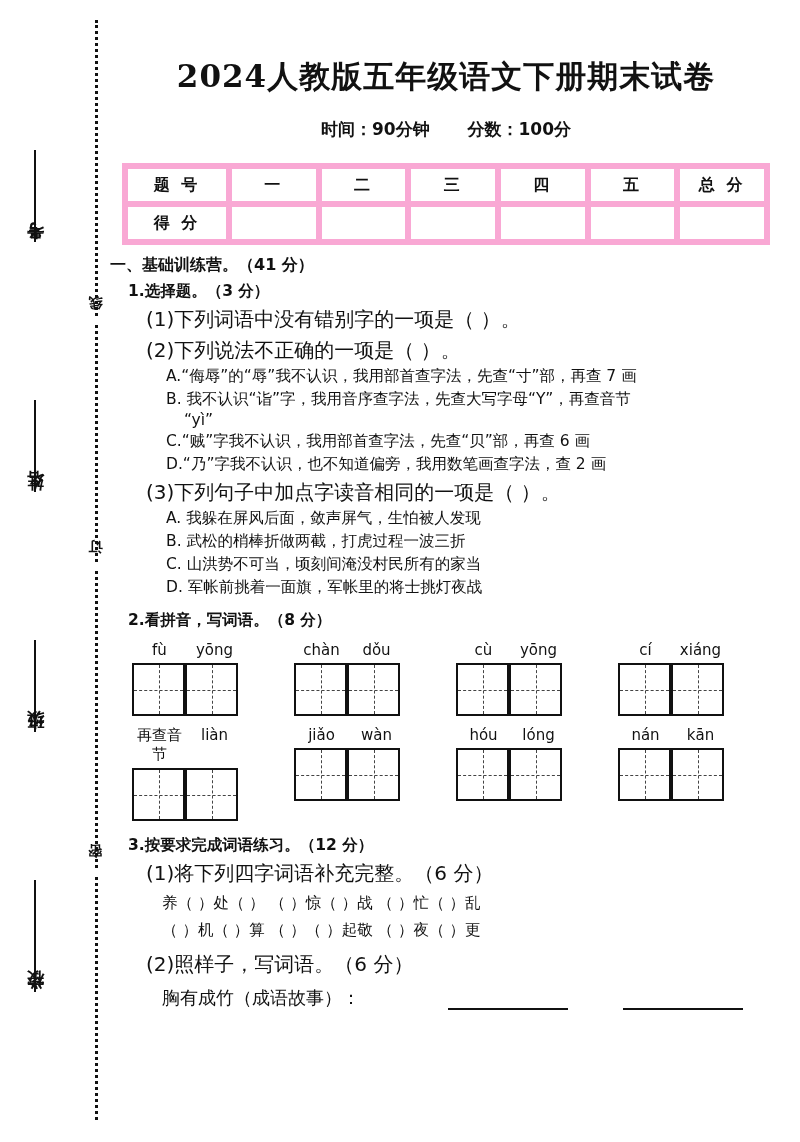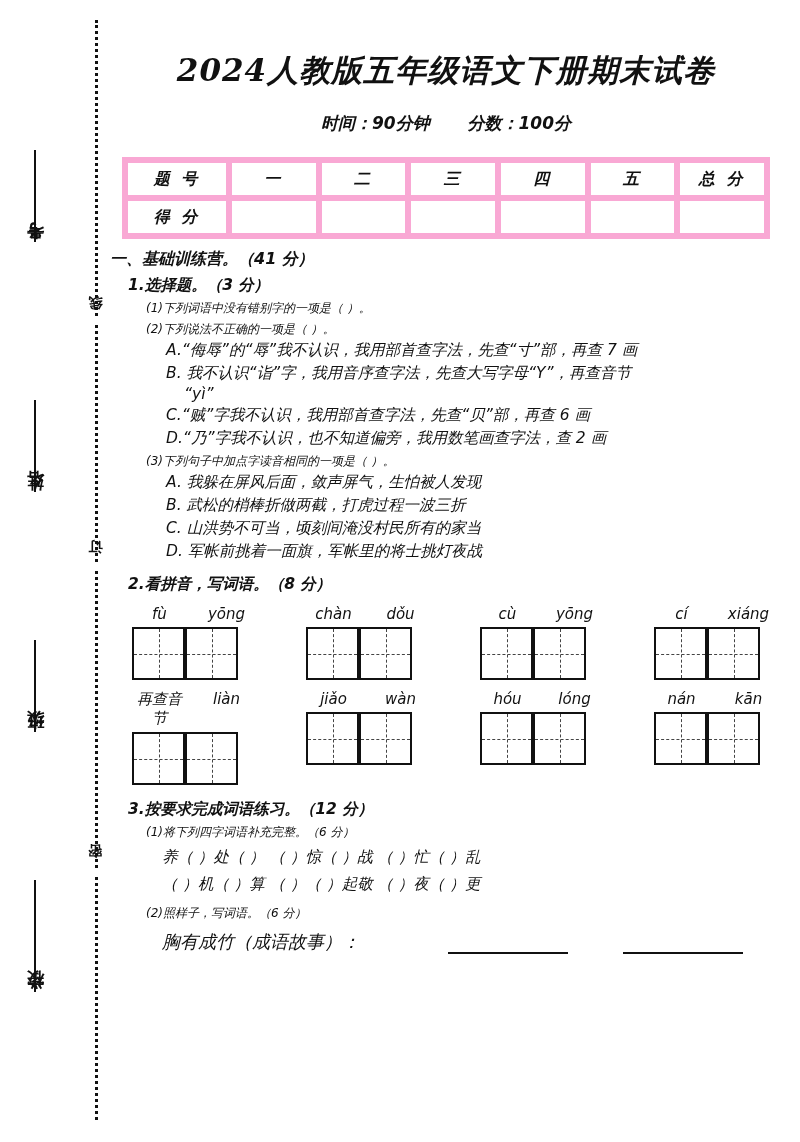--- a/index.html
+++ b/index.html
@@ -66,24 +66,23 @@
     writing-mode: vertical-rl;
     text-orientation: upright;
     transform: rotate(180deg);
     padding: 3px 0;
   }
 
   
   .sheet {
     position: absolute;
     left: 110px;
-    top: 2px;
+    top: 8px;
     width: 672px;
     height: 1082px;
-    font-style: italic;
   }
 
   .title {
     text-align: center;
     font-family: "DejaVu Serif", "Liberation Serif", serif;
     font-weight: bold;
     font-size: 31px;
     letter-spacing: 1px;
     margin-top: 48px;
     white-space: nowrap;
@@ -124,21 +123,21 @@
   }
   .q-head {
     font-family: "DejaVu Sans", "Liberation Sans", sans-serif;
     font-weight: bold;
     font-size: 15.5px;
     margin-top: 5px;
     padding-left: 18px;
   }
   .q-stem {
     font-family: "DejaVu Sans", "Liberation Sans", sans-serif;
-    font-size: 12px;
+    font-size: 20px;
     margin-top: 4px;
     padding-left: 36px;
   }
   .opt {
     font-family: "DejaVu Sans", "Liberation Sans", sans-serif;
     font-size: 15.5px;
     margin-top: 2px;
     padding-left: 56px;
     white-space: nowrap;
   }
@@ -155,21 +154,20 @@
     margin-top: 10px;
     padding-left: 22px;
   }
   .py-group { margin-right: 52px; }
   .py-group:last-child { margin-right: 0; }
   .py-labels {
     display: flex;
     font-family: "DejaVu Sans", "Liberation Sans", sans-serif;
     font-size: 15px;
     margin-bottom: 4px;
-    gap: 12px;
   }
   .py-labels span {
     width: 55px;
     text-align: center;
     display: block;
   }
   .py-boxes { display: flex; }
   .cell {
     width: 53px;
     height: 53px;

